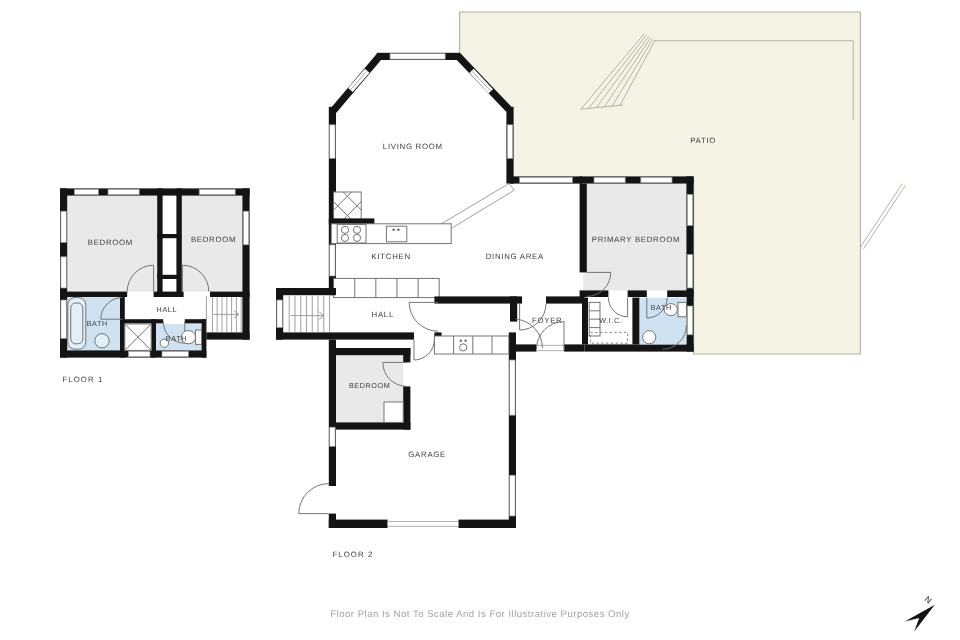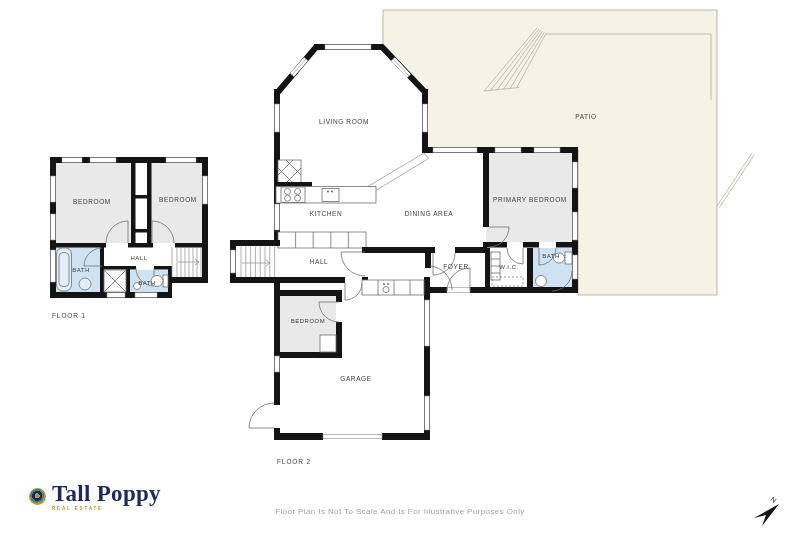--- a/index.html
+++ b/index.html
@@ -355,23 +355,16 @@
     <text class="lbls" x="147" y="284.5">BATH</text>
     <text class="flr" x="52" y="318">FLOOR 1</text>
   </g>
 
   <g>
     <polygon class="north" points="779,504 754,518 766,515 762,526"></polygon>
     <text class="nlbl" x="770" y="500" transform="rotate(40 770 500)">N</text>
   </g>
 </svg>
 
-<div class="logo">
-  <div class="logo-icon"></div>
-  <div>
-    <div class="logo-name">Tall Poppy</div>
-    <div class="logo-sub">REAL ESTATE</div>
-  </div>
+
+<div class="disclaimer">Floor Plan Is Not To Scale And Is For Illustrative Purposes Only</div>
+
 </div>
 
-<div class="disclaimer">Floor Plan Is Not To Scale And Is For Illustrative Purposes Only</div>
-
-</div>
-
 </body></html>

